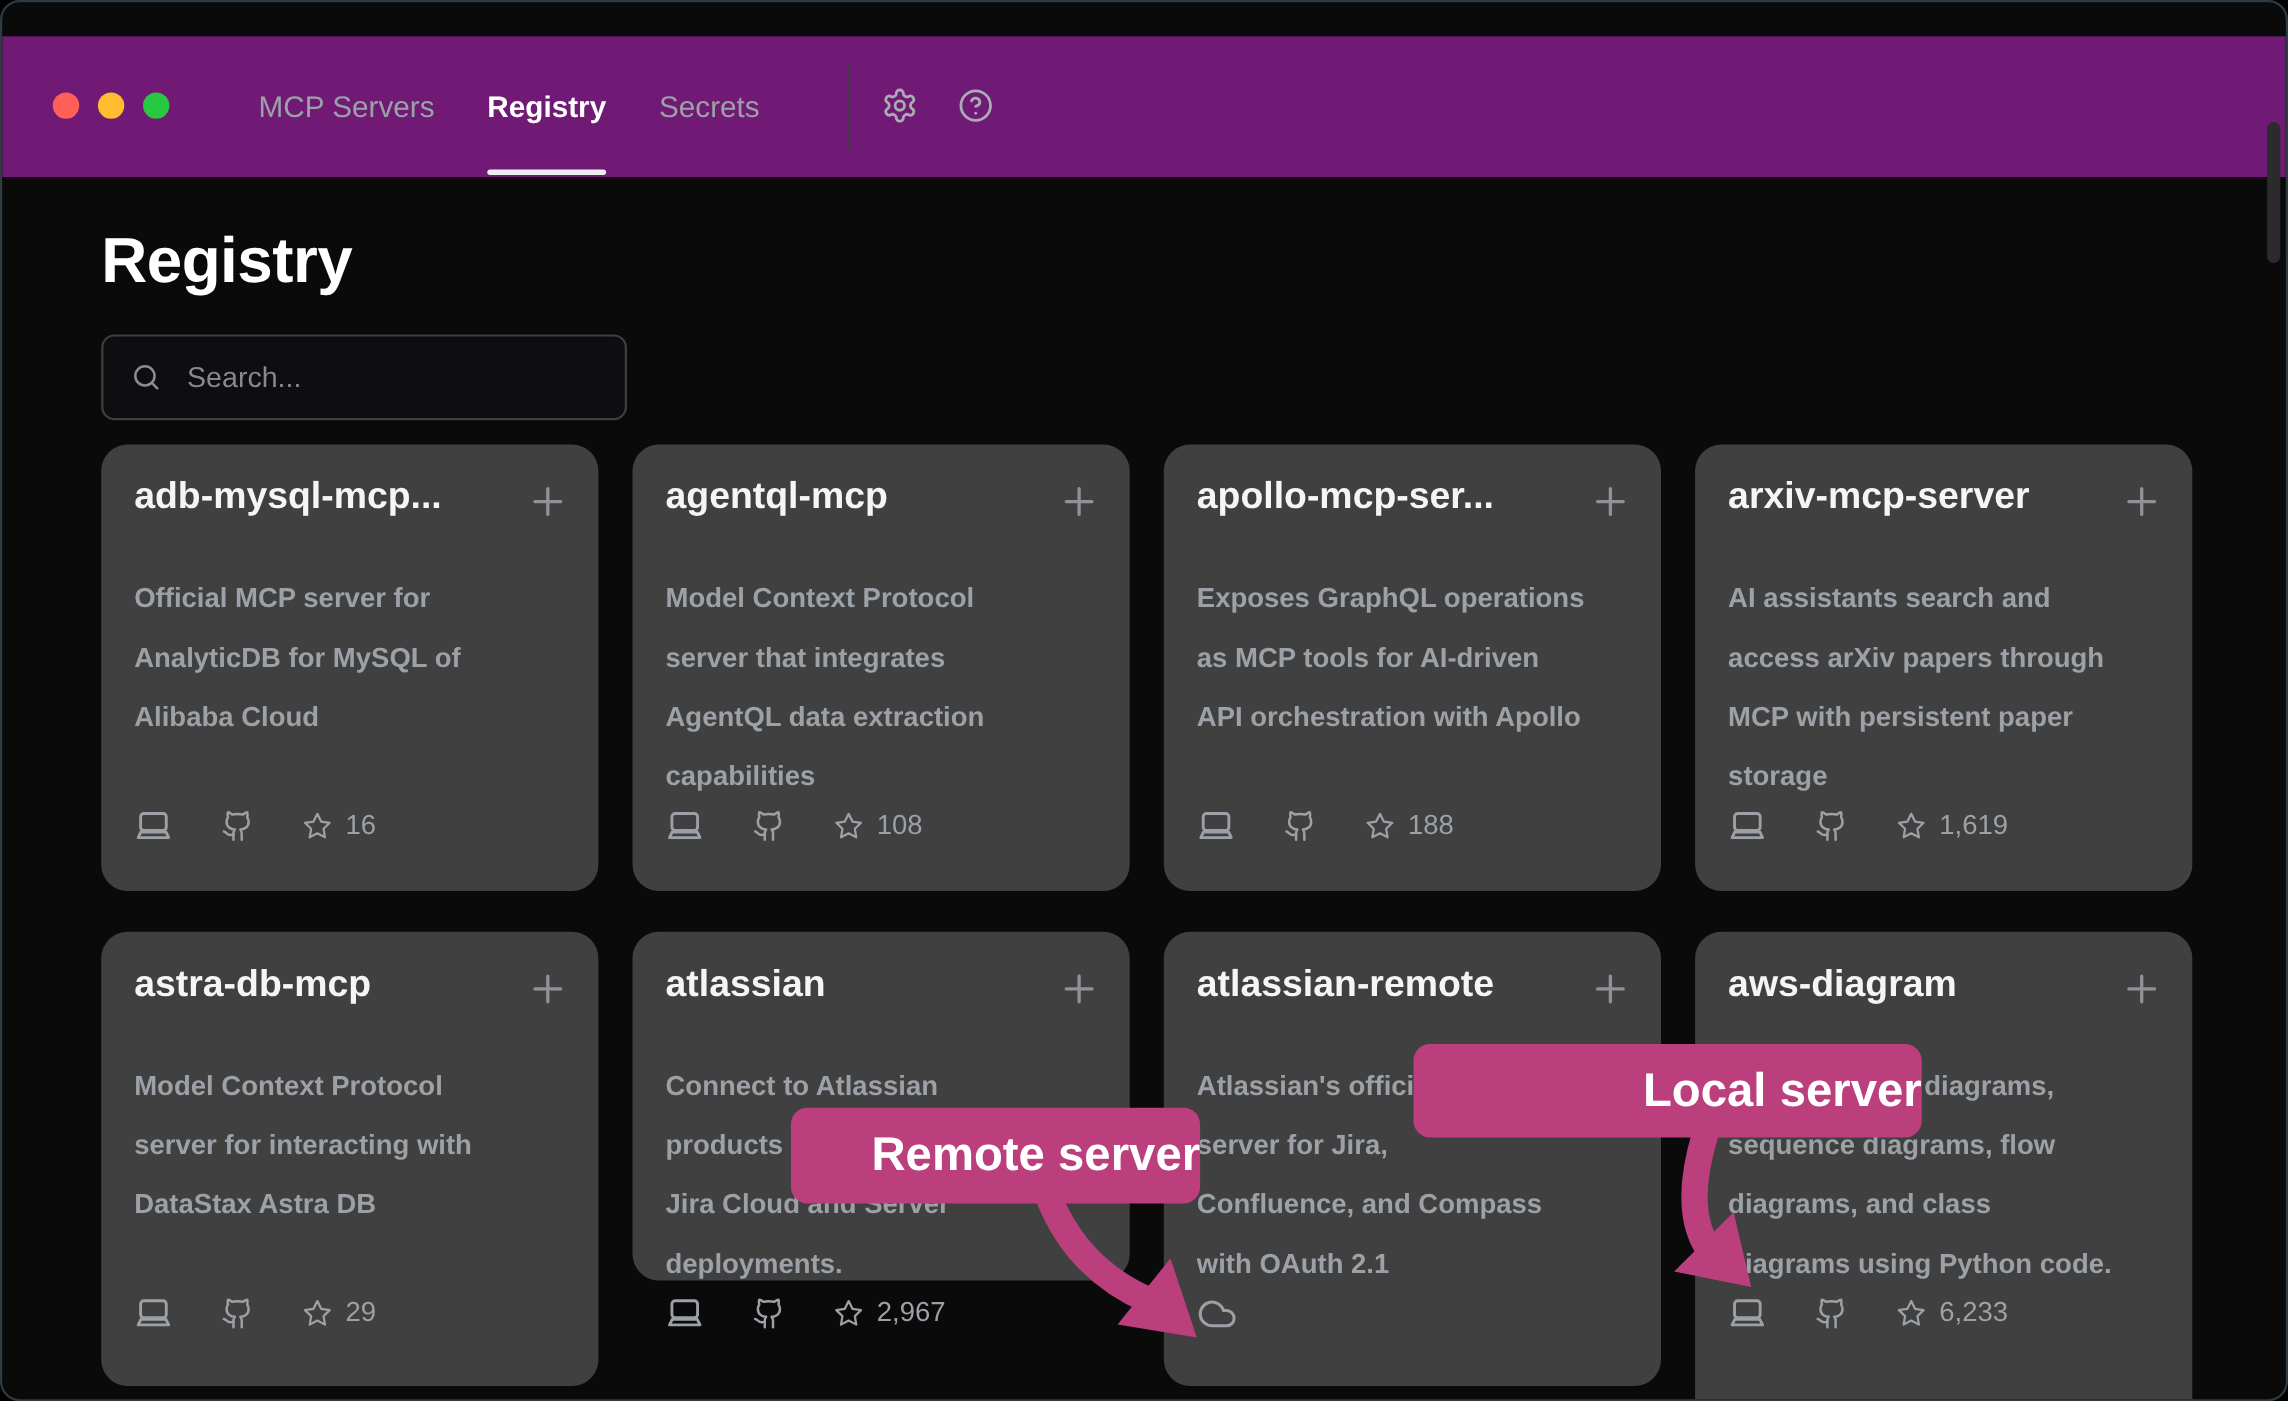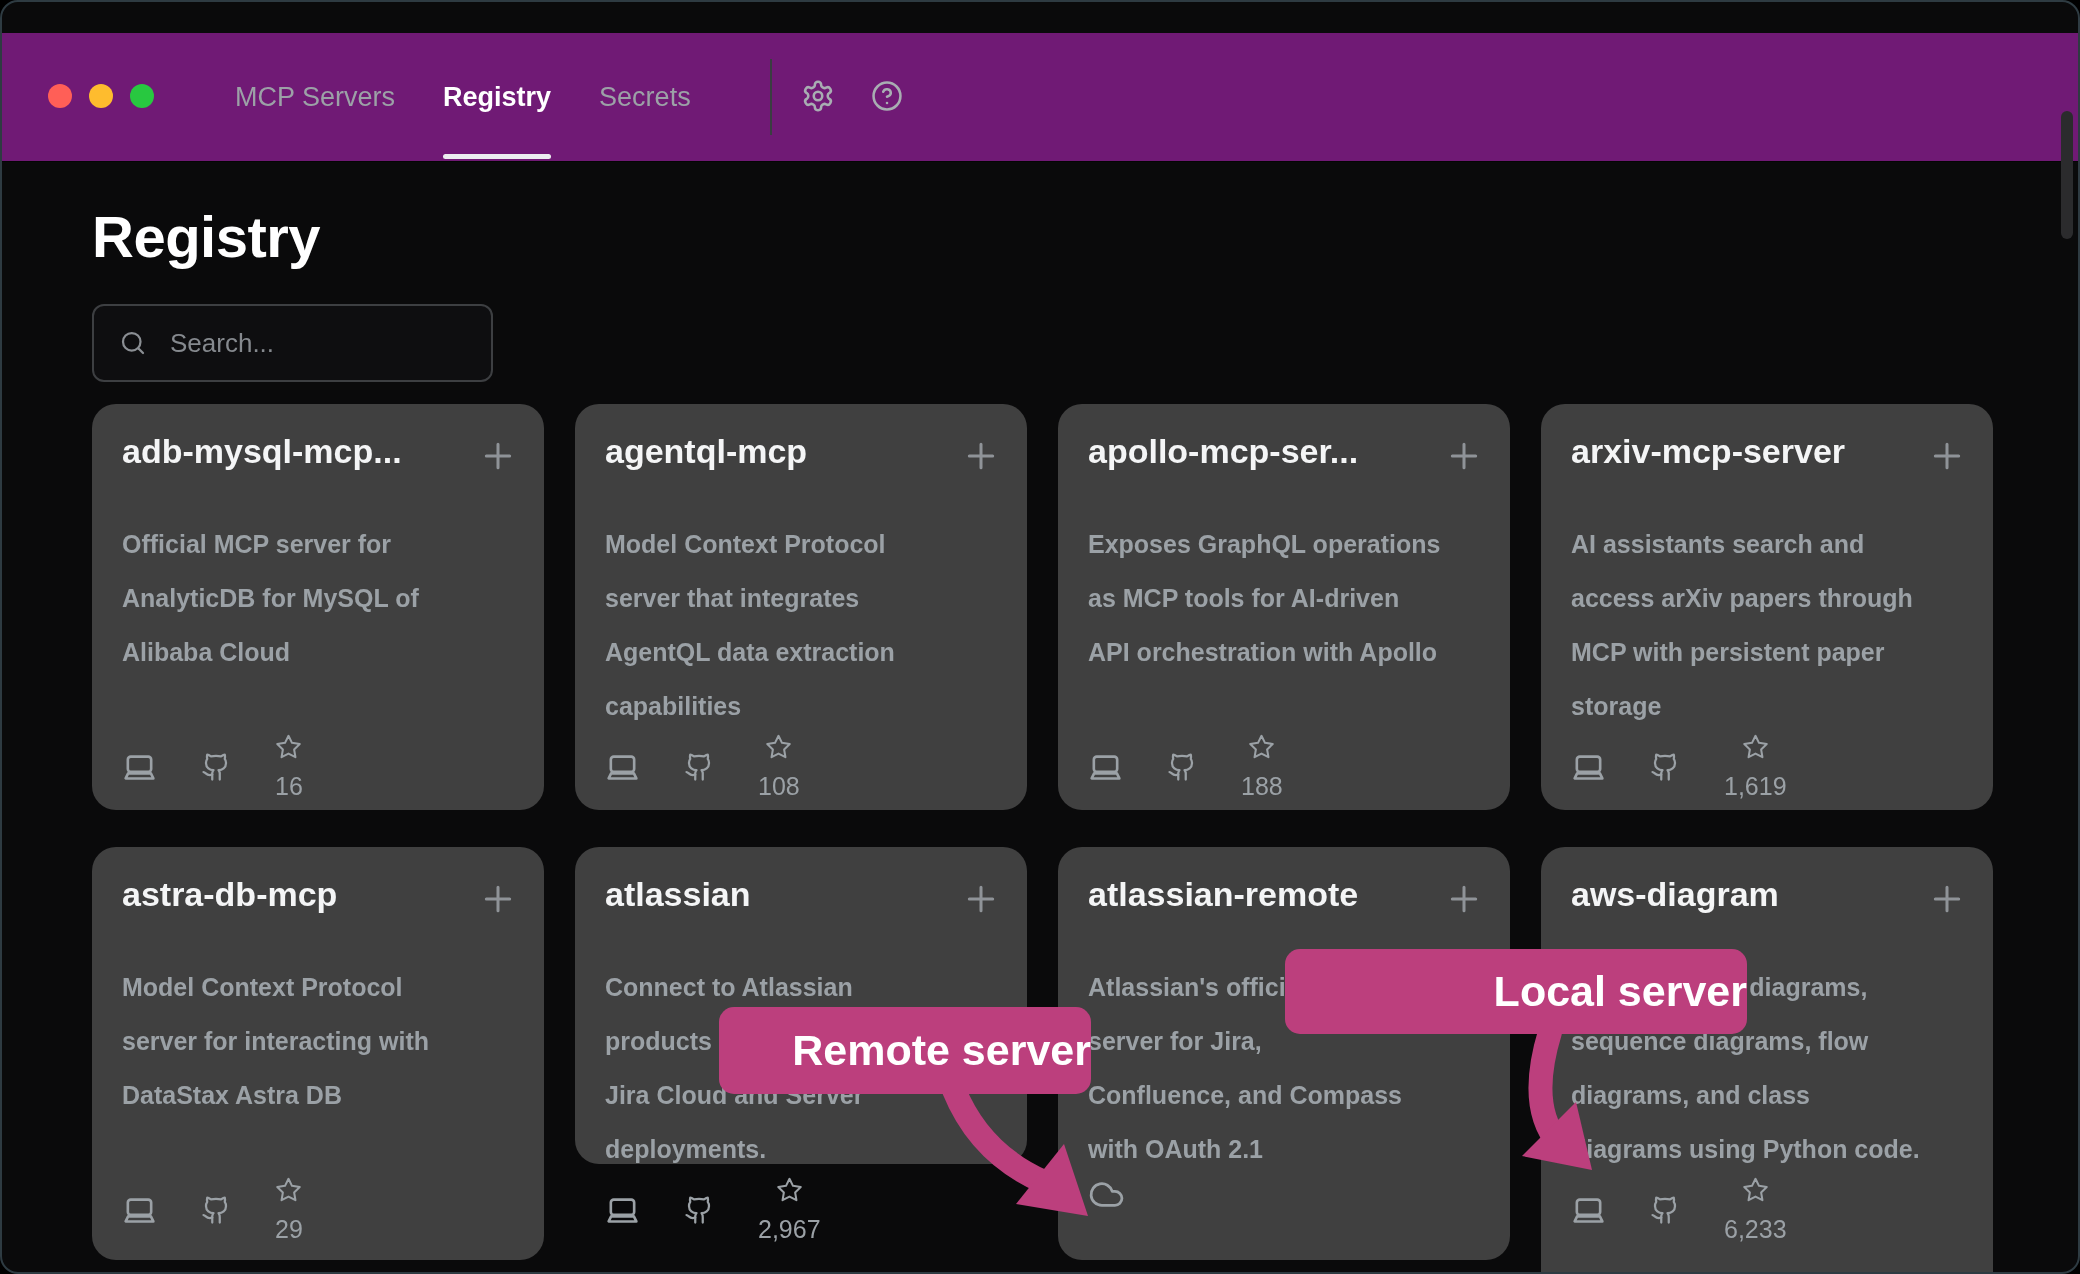--- a/index.html
+++ b/index.html
@@ -12,34 +12,34 @@
   .light.red{background:#ff5f57;} .light.yellow{background:#febc2e;} .light.green{background:#28c840;}
   .tabs{position:absolute;left:233px;top:0;height:128px;display:flex;gap:48px;align-items:stretch;}
   .tab{position:relative;display:flex;align-items:center;font-size:27px;color:#9ca1a7;cursor:default;}
   .tab.active{color:#ffffff;font-weight:600;}
   .tab.active::after{content:"";position:absolute;left:0;right:0;bottom:2px;height:5px;border-radius:3px;background:#eceef0;}
   .topbar-divider{position:absolute;left:768px;top:26px;height:76px;width:2px;background:#3a3d41;}
   .tb-icon{position:absolute;top:46px;width:34px;height:34px;color:#a8adb2;}
   .tb-icon.gear{left:799px;} .tb-icon.help{left:868px;}
   
   .h1{position:absolute;left:90px;top:164px;font-size:58px;font-weight:700;color:#fff;letter-spacing:-.5px;line-height:1.1;}
-  .search{position:absolute;left:90px;top:302px;width:401px;height:78px;box-sizing:border-box;border:2px solid #3d3f42;border-radius:12px;background:#0e0e10;display:flex;align-items:center;padding:0 24px;gap:20px;}
+  .search{position:absolute;left:90px;top:302px;width:478px;height:78px;box-sizing:border-box;border:2px solid #3d3f42;border-radius:12px;background:#0e0e10;display:flex;align-items:center;padding:0 24px;gap:20px;}
   .search .ic{width:30px;height:30px;color:#8a8e93;flex:0 0 auto;}
   .search input{flex:1;background:transparent;border:none;outline:none;font-size:26px;color:#d4d6d8;font-family:inherit;}
   .search input::placeholder{color:#85898e;}
   
   .card{position:absolute;width:452px;background:#404040;border-radius:24px;}
   .card-title{position:absolute;left:30px;top:28px;margin:0;font-size:34px;font-weight:700;color:#f4f5f6;letter-spacing:0;}
   .add-btn{position:absolute;right:26px;top:32px;width:40px;height:40px;background:none;border:none;padding:0;color:#8f9398;cursor:pointer;}
   .add-btn .ic{width:40px;height:40px;}
   .card-desc{position:absolute;left:30px;right:20px;top:113px;margin:0;font-size:25px;line-height:54px;color:#9ba1a6;white-space:pre-line;font-weight:bold;}
   .card-footer{position:absolute;left:30px;top:329px;display:flex;align-items:center;gap:44px;color:#9ba1a6;}
   .card-footer .ic{display:block;}
   .ic.laptop{width:35px;height:35px;} .ic.github{width:30px;height:30px;} .ic.cloud{width:37px;height:37px;}
-  .stars{display:flex;align-items:center;gap:12px;font-size:25px;color:#9ba1a6;flex-direction:column;}
+  .stars{display:flex;align-items:center;gap:12px;font-size:25px;color:#9ba1a6;}
   .ic.star{width:27px;height:27px;}
   .ic{stroke:currentColor;fill:none;stroke-width:1.8;stroke-linecap:round;stroke-linejoin:round;}
   
   .callout{position:absolute;z-index:6;background:#bc3f7d;border-radius:15px;display:flex;align-items:center;justify-content:flex-end;color:#fff;font-size:43px;font-weight:700;}
   .callout.remote{left:717px;top:1005px;width:372px;height:87px;}
   .callout.local{left:1283px;top:947px;width:462px;height:85px;}
   .arrows{position:absolute;inset:0;z-index:5;pointer-events:none;}
   
   .scroll-thumb{position:absolute;right:5px;top:109px;width:12px;height:128px;border-radius:6px;background:#2b2b2d;}
   .hidden-defs{position:absolute;width:0;height:0;overflow:hidden;}

